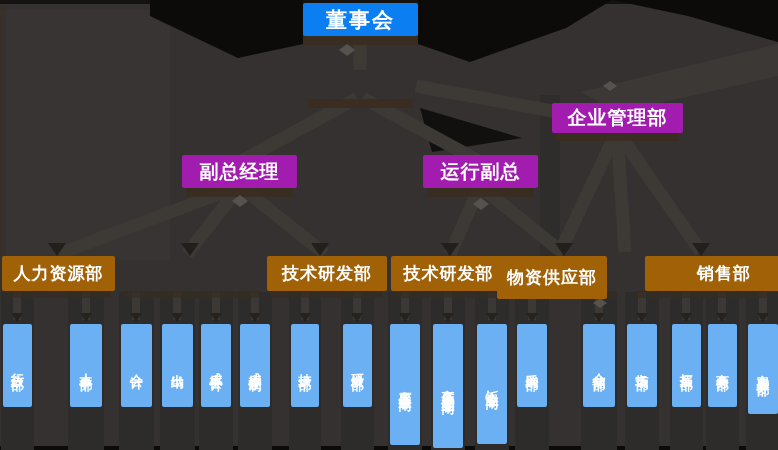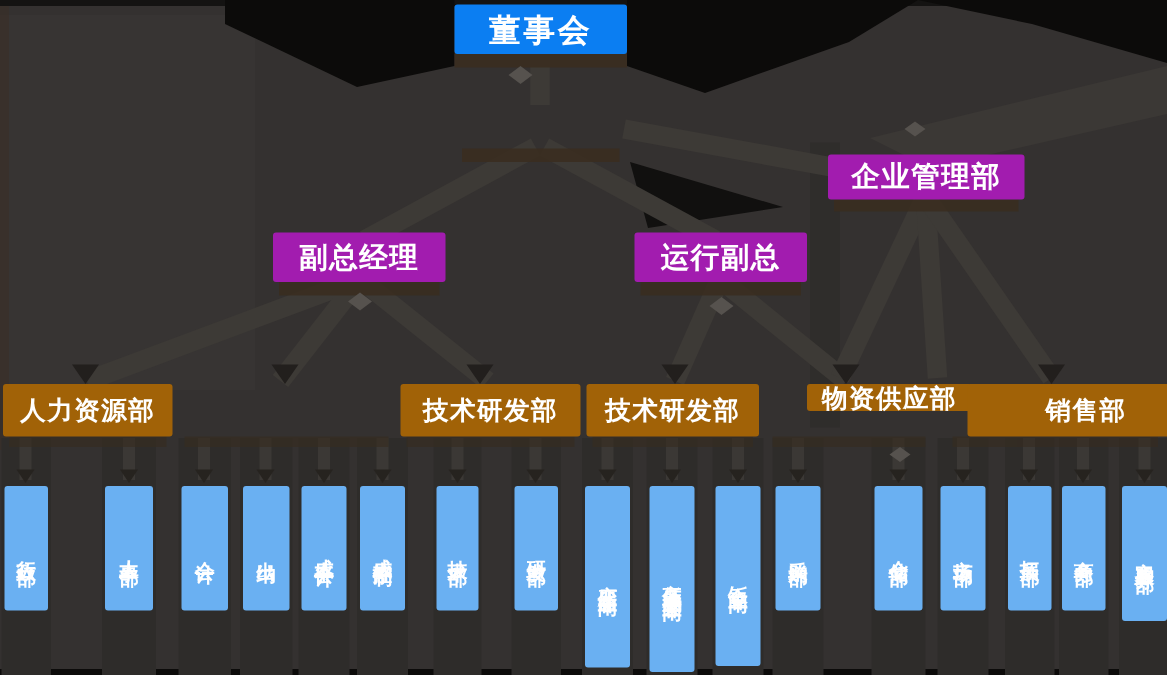--- a/index.html
+++ b/index.html
@@ -151,21 +151,21 @@
   </svg>
 
   <div class="node lvl1" style="left:303px;top:3px;width:115px;height:33px;">董事会</div>
   <div class="node lvl2" style="left:552px;top:103px;width:131px;height:30px;">企业管理部</div>
   <div class="node lvl2" style="left:182px;top:155px;width:115px;height:33px;">副总经理</div>
   <div class="node lvl2" style="left:423px;top:155px;width:115px;height:33px;">运行副总</div>
 
   <div class="node dept" style="left:2px;top:256px;width:113px;height:35px;">人力资源部</div>
   <div class="node dept" style="left:267px;top:256px;width:120px;height:35px;">技术研发部</div>
   <div class="node dept" style="left:391px;top:256px;width:115px;height:35px;">技术研发部</div>
-  <div class="node dept" style="left:538px;top:256px;width:110px;height:18px;">物资供应部</div>
+  <div class="node dept" style="left:497px;top:256px;width:110px;height:43px;">物资供应部</div>
   <div class="node dept" style="left:645px;top:256px;width:158px;height:35px;">销售部</div>
 
   <div class="node sub" style="left:3px;top:324px;width:29px;height:83px;">行政部</div>
   <div class="node sub" style="left:70px;top:324px;width:32px;height:83px;">人事部</div>
   <div class="node sub" style="left:121px;top:324px;width:31px;height:83px;">会计</div>
   <div class="node sub" style="left:162px;top:324px;width:31px;height:83px;">出纳</div>
   <div class="node sub" style="left:201px;top:324px;width:30px;height:83px;">成本会计</div>
   <div class="node sub" style="left:240px;top:324px;width:30px;height:83px;">成本控制</div>
   <div class="node sub" style="left:291px;top:324px;width:28px;height:83px;">技术部</div>
   <div class="node sub" style="left:343px;top:324px;width:29px;height:83px;">研发部</div>

